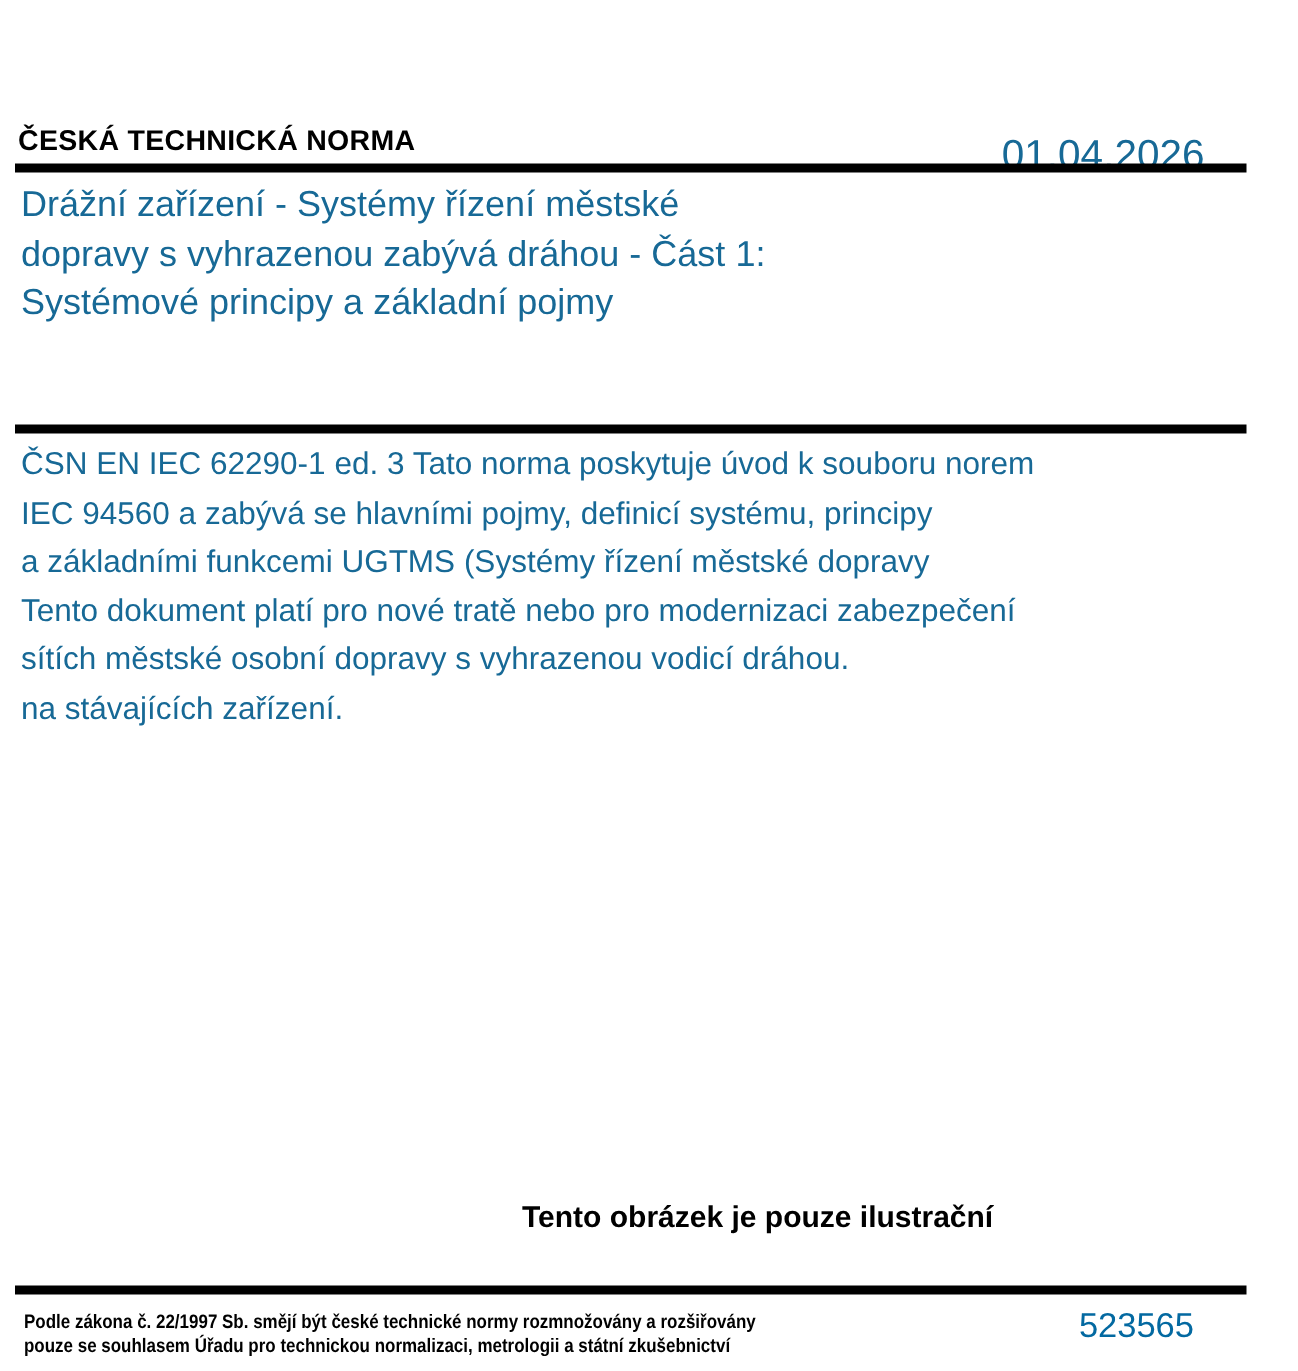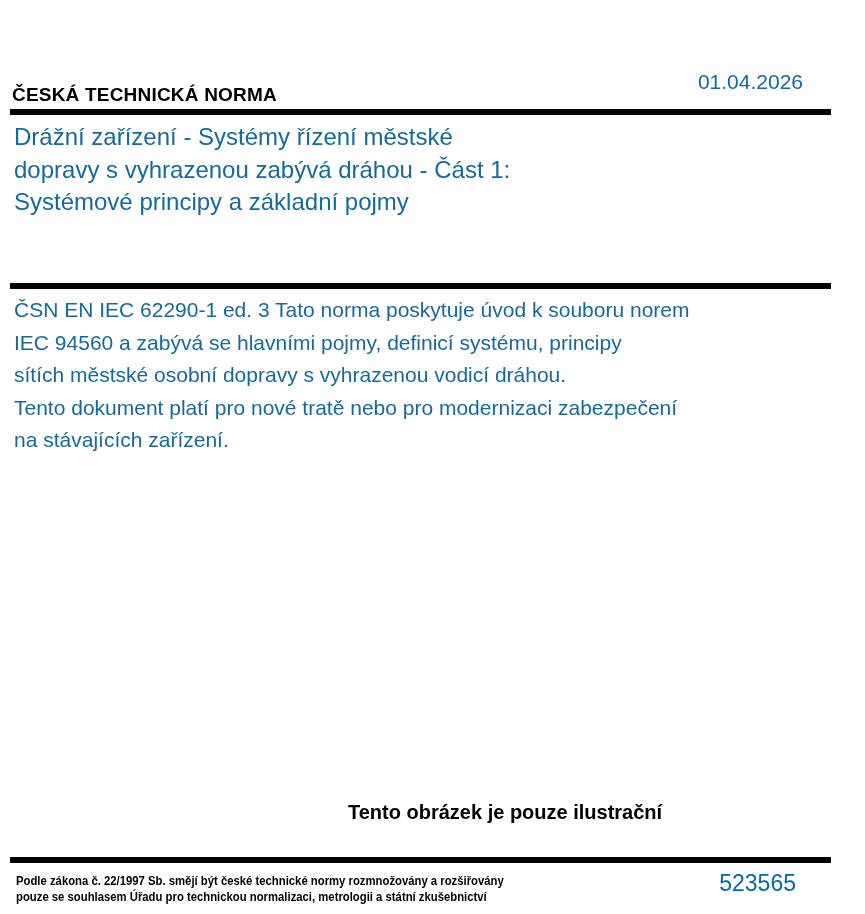--- a/index.html
+++ b/index.html
@@ -33,22 +33,22 @@
     top: 72px;
     font-size: 19px;
     font-weight: bold;
     color: #000000;
     letter-spacing: 0.2px;
     white-space: nowrap;
   }
   .header-date {
     position: absolute;
     right: 28px;
-    top: 58px;
-    font-size: 21px;
+    top: 76px;
+    font-size: 27px;
     color: #176996;
     white-space: nowrap;
   }
 
   .norm-title {
     position: absolute;
     left: 14px;
     top: 109px;
     width: 520px;
     font-size: 24px;
@@ -123,22 +123,23 @@
       <div>dopravy s vyhrazenou zabývá dráhou - Část 1:</div>
       <div>Systémové principy a základní pojmy</div>
     </div>
 
 
   <div class="rule rule-mid"></div>
 
   <div class="abstract">
       <div>ČSN EN IEC 62290-1 ed. 3 Tato norma poskytuje úvod k souboru norem</div>
       <div>IEC 94560 a zabývá se hlavními pojmy, definicí systému, principy</div>
+      <div>a základními funkcemi UGTMS (Systémy řízení městské dopravy</div>
+      <div>Tento dokument platí pro nové tratě nebo pro modernizaci zabezpečení</div>
       <div>sítích městské osobní dopravy s vyhrazenou vodicí dráhou.</div>
-      <div>Tento dokument platí pro nové tratě nebo pro modernizaci zabezpečení</div>
       <div>na stávajících zařízení.</div>
     </div>
 
   <div class="illustration-note">Tento obrázek je pouze ilustrační</div>
 
   <div class="rule rule-footer"></div>
 
   <div class="footer-legal">
       <div>Podle zákona č. 22/1997 Sb. smějí být české technické normy rozmnožovány a rozšiřovány</div>
       <div>pouze se souhlasem Úřadu pro technickou normalizaci, metrologii a státní zkušebnictví</div>

